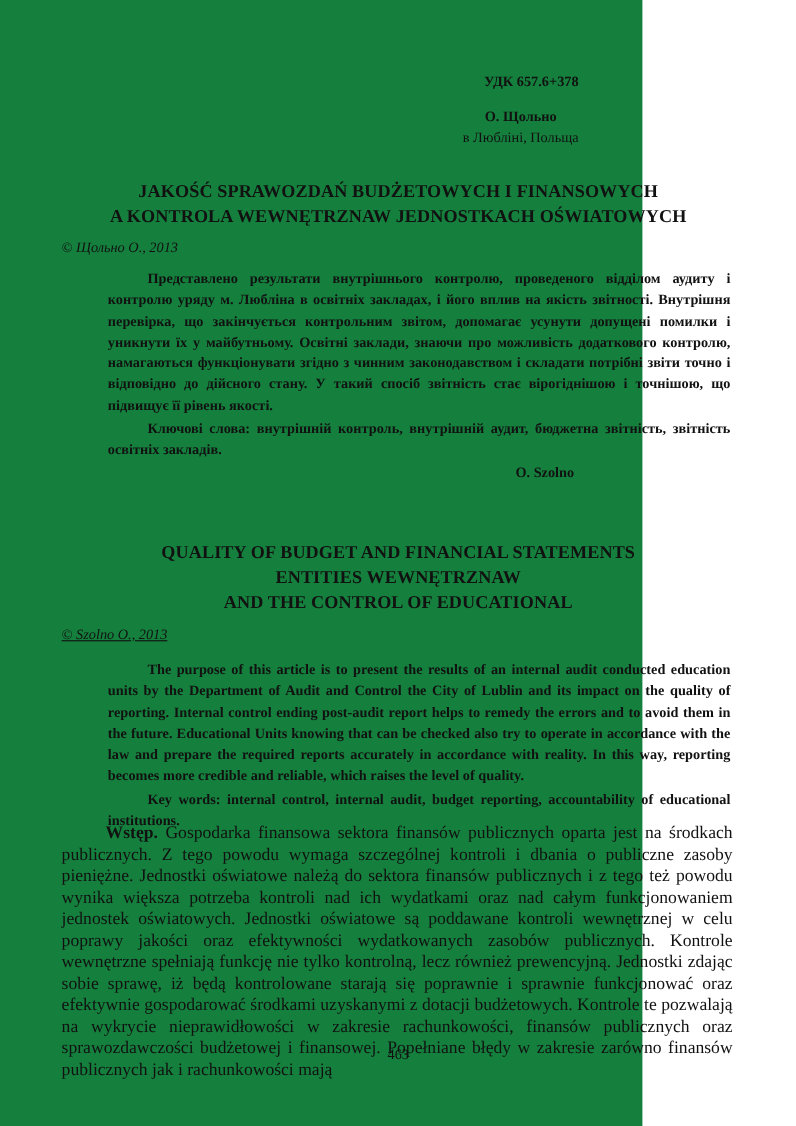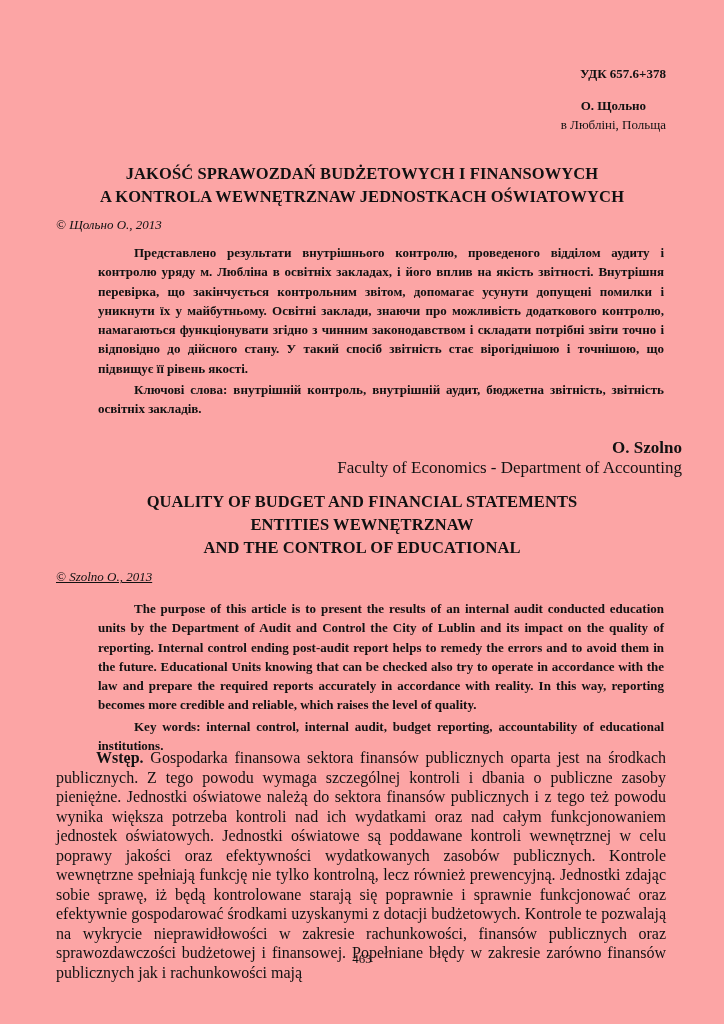--- a/index.html
+++ b/index.html
@@ -1,36 +1,36 @@
 <!DOCTYPE html>
 <html><head>
   <meta charset="utf-8">
   <style>
     html, body { margin: 0; padding: 0; background: #ffffff; }
     body {
       width: 724px; height: 1024px; position: relative; overflow: hidden;
       font-family: "Liberation Serif", "DejaVu Serif", serif;
       color: #111111;
     }
-    .page { position: absolute; left: 0; top: 0; width: 724px; height: 1024px; background: #fca5a5; }
+    .page { position: absolute; left: 0; top: 0; width: 584px; height: 1024px; background: #15803d; }
     .abs { position: absolute; }
     .bold { font-weight: bold; }
     .udk { right: 58px; top: 66px; font-size: 13px; font-weight: bold; }
     .author-block { right: 58px; top: 96px; font-size: 13px; line-height: 19px; text-align: center; }
     .title { left: 40px; width: 644px; font-size: 16.5px; font-weight: bold; line-height: 23px; text-align: center; letter-spacing: 0.1px; }
     .title-uk { top: 162px; }
     .title-en { top: 490px; }
     .copyright { left: 56px; font-size: 13px; font-style: italic; }
     .copy-uk { top: 217px; }
     .copy-en { top: 569px; text-decoration: underline; }
     .abstract { left: 96px; width: 570px; font-size: 13px; font-weight: bold; line-height: 19.3px; text-align: justify; }
     .abstract p { margin: 2px; text-indent: 36px; }
     .abs-uk { top: 241px; }
     .abs-en { top: 597px; }
-    .author-en { right: 42px; top: 420px; font-size: 17px; line-height: 19.5px; text-align: right; margin-top: 18px; }
+    .author-en { right: 62px; top: 420px; font-size: 13px; line-height: 19.5px; text-align: right; }
     .body-text { left: 56px; width: 610px; top: 748px; font-size: 16px; line-height: 19.5px; text-align: justify; }
     .body-text p { margin: 0; text-indent: 40px; }
     .page-number { left: 0; width: 724px; top: 951px; font-size: 13px; text-align: center; }
   </style>
 </head>
 <body>
 
 <div class="page">
 
   <div class="abs udk">УДК 657.6+378</div>
@@ -47,21 +47,20 @@
 
   <div class="abs copyright copy-uk">© Щольно О., 2013</div>
 
   <div class="abs abstract abs-uk">
     <p>Представлено результати внутрішнього контролю, проведеного відділом аудиту і контролю уряду м. Любліна в освітніх закладах, і його вплив на якість звітності. Внутрішня перевірка, що закінчується контрольним звітом, допомагає усунути допущені помилки і уникнути їх у майбутньому. Освітні заклади, знаючи про можливість додаткового контролю, намагаються функціонувати згідно з чинним законодавством і складати потрібні звіти точно і відповідно до дійсного стану. У такий спосіб звітність стає вірогіднішою і точнішою, що підвищує її рівень якості.</p>
     <p>Ключові слова: внутрішній контроль, внутрішній аудит, бюджетна звітність, звітність освітніх закладів.</p>
   </div>
 
   <div class="abs author-en">
     <div class="bold">O. Szolno</div>
-    <div>Faculty of Economics - Department of Accounting</div>
   </div>
 
   <div class="abs title title-en">
     <div>QUALITY OF BUDGET AND FINANCIAL STATEMENTS</div>
     <div>ENTITIES WEWNĘTRZNAW</div>
     <div>AND THE CONTROL OF EDUCATIONAL</div>
   </div>
 
   <div class="abs copyright copy-en">© Szolno O., 2013</div>
 

